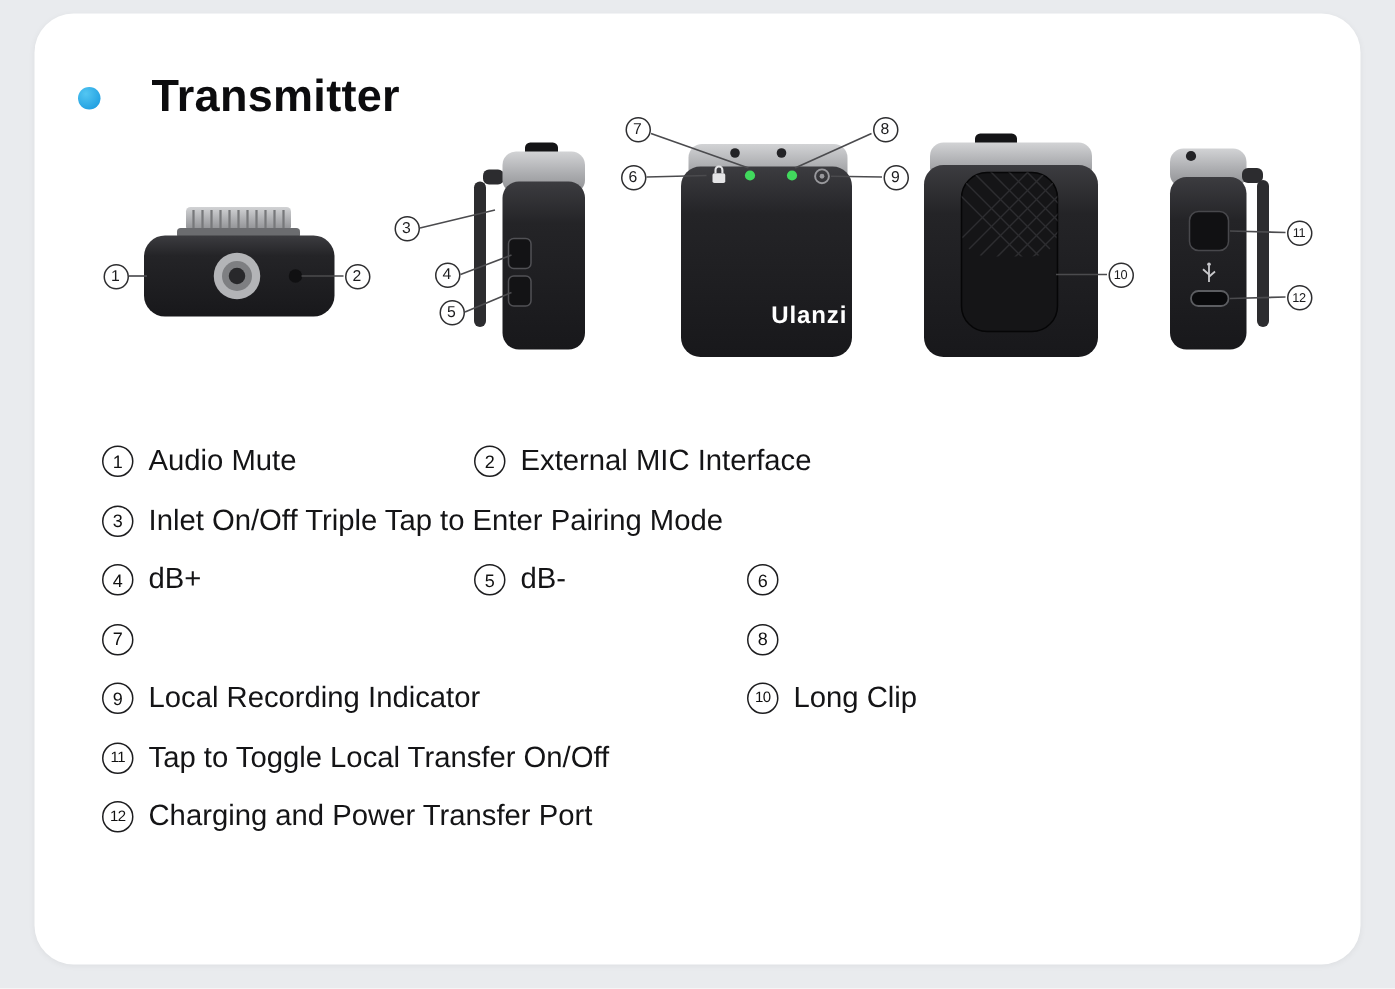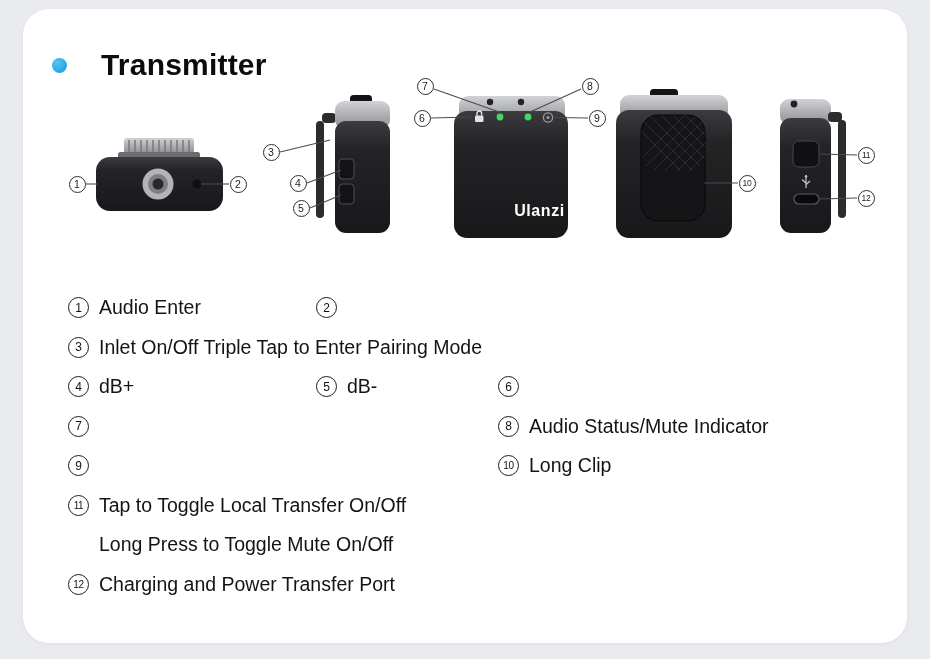--- a/index.html
+++ b/index.html
@@ -196,24 +196,25 @@
 <div class="callout" style="left:588.5px;top:109.5px">9</div>
 <div class="callout two" style="left:738.5px;top:174.5px">10</div>
 <div class="callout two" style="left:857.5px;top:146.5px">11</div>
 <div class="callout two" style="left:857.5px;top:189.5px">12</div>
 
 <div class="legend">
 
   <div class="lrow">
     <div class="litem w1">
       <span class="lnum">1</span>
-      <span>Audio Enter</span>
+      <span>Audio Mute</span>
     </div>
     <div class="litem">
       <span class="lnum">2</span>
+      <span>External MIC Interface</span>
     </div>
   </div>
 
   <div class="lrow">
     <div class="litem">
       <span class="lnum">3</span>
       <span>Inlet On/Off Triple Tap to Enter Pairing Mode</span>
     </div>
   </div>
 
@@ -230,46 +231,41 @@
       <span class="lnum">6</span>
     </div>
   </div>
 
   <div class="lrow">
     <div class="litem w12">
       <span class="lnum">7</span>
     </div>
     <div class="litem">
       <span class="lnum">8</span>
-      <span>Audio Status/Mute Indicator</span>
     </div>
   </div>
 
   <div class="lrow">
     <div class="litem w12">
       <span class="lnum">9</span>
+      <span>Local Recording Indicator</span>
     </div>
     <div class="litem">
       <span class="lnum two">10</span>
       <span>Long Clip</span>
     </div>
   </div>
 
   <div class="lrow">
     <div class="litem">
       <span class="lnum two">11</span>
       <span>Tap to Toggle Local Transfer On/Off</span>
     </div>
   </div>
 
-  <div class="lrow">
-    <div class="litem cont">
-      <span>Long Press to Toggle Mute On/Off</span>
-    </div>
-  </div>
 
   <div class="lrow">
     <div class="litem">
       <span class="lnum two">12</span>
       <span>Charging and Power Transfer Port</span>
     </div>
   </div>
 
 </div>
 

